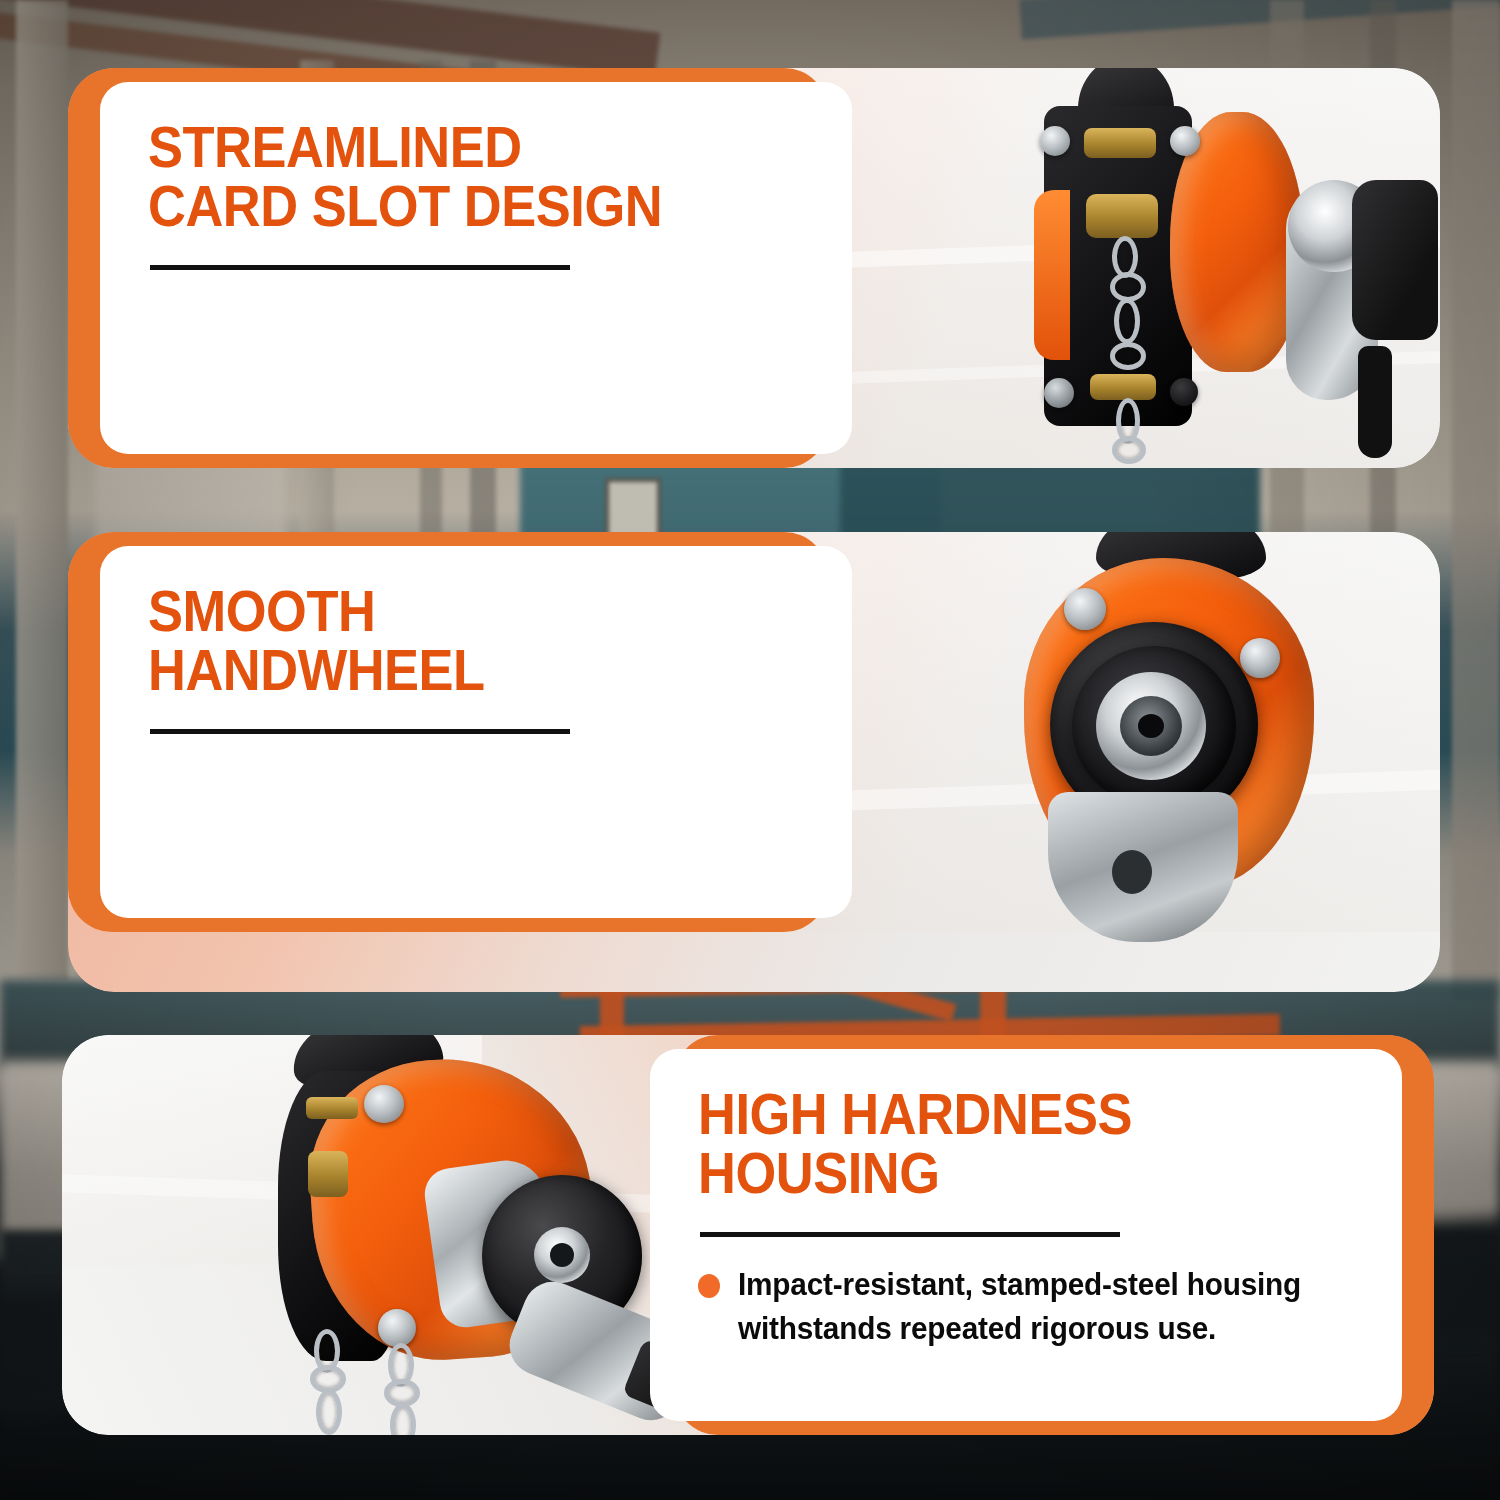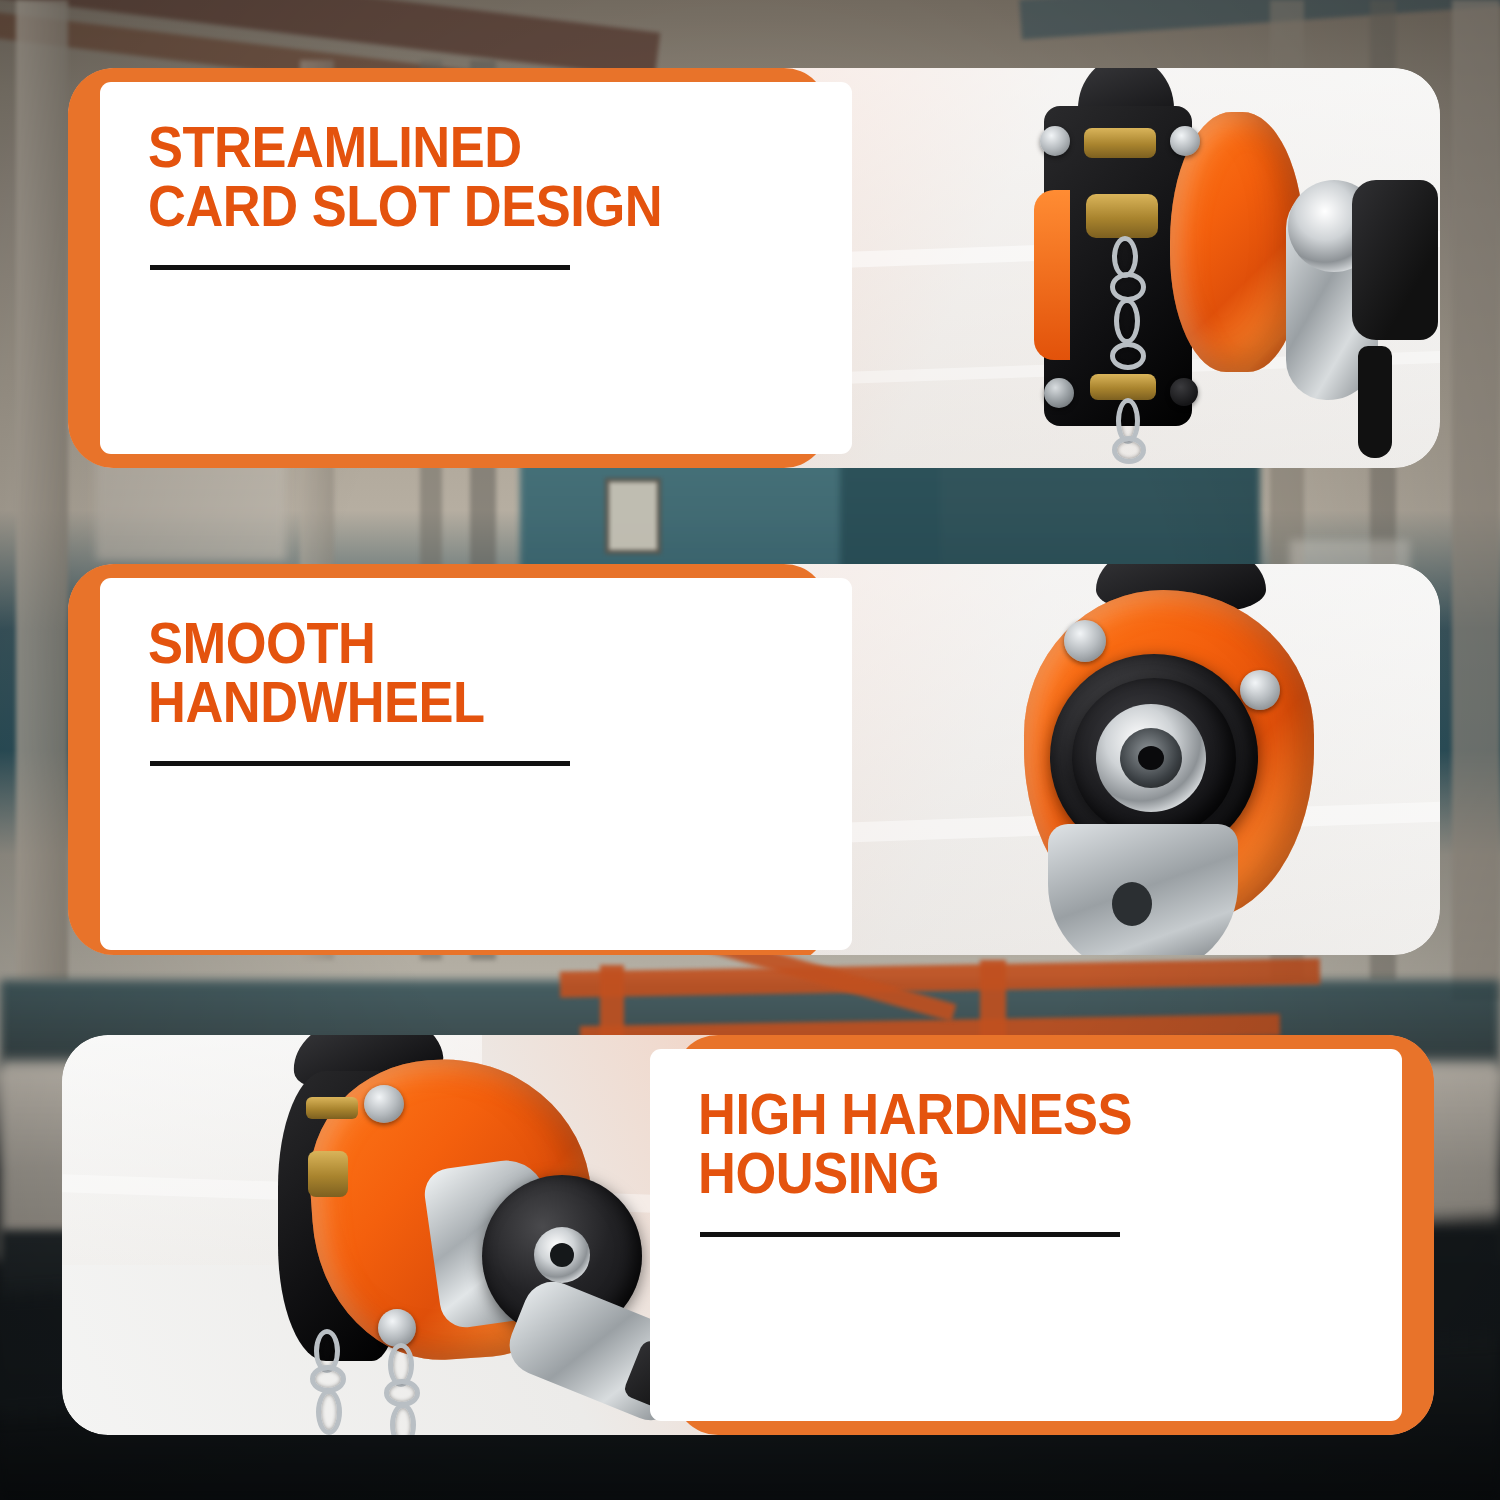--- a/index.html
+++ b/index.html
@@ -70,21 +70,21 @@
 
   
   .panel-orange {
     position:absolute;
     background:#e8732a;
     border-radius:44px;
   }
   .card {
     position:absolute;
     background:#ffffff;
-    border-radius:11px;
+    border-radius:28px;
   }
   .card-inner { padding:36px 40px 30px 48px; }
 
   .feat-title {
     color:#e4530e;
     font-family:"Liberation Sans", sans-serif;
     font-weight:700;
     font-size:57px;
     line-height:1.03;
     letter-spacing:-0.5px;
@@ -254,21 +254,21 @@
   <div class="panel-orange" style="left:0px;top:0px;width:760px;height:400px;"></div>
   <div class="card" style="left:32px;top:14px;width:752px;height:372px;">
     <div class="card-inner">
       <div class="feat-title">STREAMLINED
 CARD SLOT DESIGN</div>
       <div class="divider"></div>
     </div>
   </div>
 </div>
 
-<div class="panel" style="left:68px;top:564px;width:1372px;height:391px;">
+<div class="panel" style="left:68px;top:532px;width:1372px;height:460px;">
   <div class="panel-plate">
     <div class="plate-wash" style="background:linear-gradient(115deg,#f0b49c 0%,#f2c3ad 24%,#eedbd2 44%,#ebe9e7 64%,#f2f2f1 100%);"></div>
     <div style="position:absolute;left:560px;top:0;width:860px;height:400px;background:linear-gradient(180deg,rgba(255,255,255,.5),rgba(232,226,220,.25));"></div>
     <div style="position:absolute;left:640px;top:250px;width:760px;height:20px;background:rgba(255,255,255,.45);transform:rotate(-2deg);"></div>
 
     <div class="prod" style="left:900px;top:-10px;width:470px;height:420px;">
       <div class="hook" style="left:128px;top:-16px;width:170px;height:74px;border-radius:50% 50% 30% 30%/70% 70% 30% 30%;"></div>
       <div class="hoist-body" style="left:56px;top:36px;width:290px;height:330px;border-radius:48% 52% 40% 40%/44% 44% 52% 52%;"></div>
       <div class="bolt" style="left:96px;top:66px;width:42px;height:42px;"></div>
       <div class="bolt" style="left:272px;top:116px;width:40px;height:40px;"></div>
@@ -323,15 +323,19 @@
       <div class="chain-link" style="left:208px;top:380px;width:26px;height:44px;"></div>
     </div>
   </div>
 
   <div class="panel-orange" style="left:612px;top:0px;width:760px;height:400px;"></div>
   <div class="card" style="left:588px;top:14px;width:752px;height:372px;">
     <div class="card-inner">
       <div class="feat-title">HIGH HARDNESS
 HOUSING</div>
       <div class="divider"></div>
+      <div class="bullet-row">
+        <div class="dot"></div>
+        <div class="bullet-text">Impact-resistant, stamped-steel housing withstands repeated rigorous use.</div>
+      </div>
     </div>
   </div>
 </div>
 
 </body></html>

